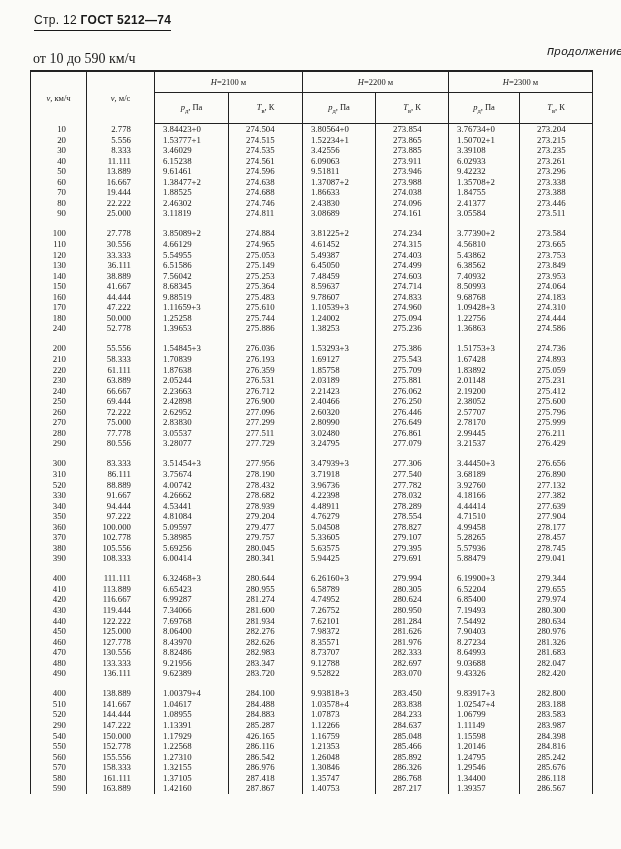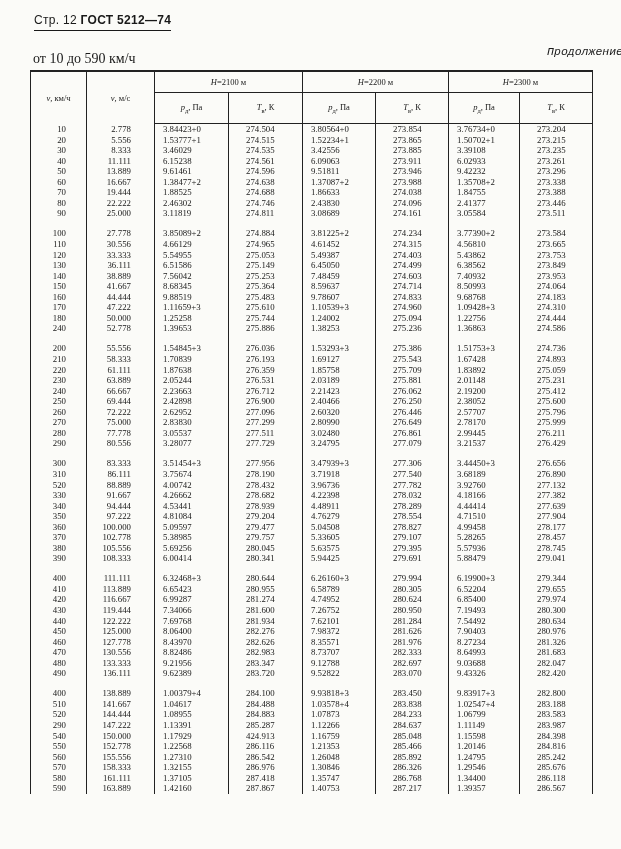--- a/index.html
+++ b/index.html
@@ -677,21 +677,21 @@
           <td class="a-t bl">285.287</td>
           <td class="a-p bl">1.12266</td>
           <td class="a-t bl">284.637</td>
           <td class="a-p bl">1.11149</td>
           <td class="a-t bl">283.987</td>
         </tr>
         <tr>
           <td class="a-kmh">540</td>
           <td class="a-ms bl">150.000</td>
           <td class="a-p bl">1.17929</td>
-          <td class="a-t bl">424.913</td>
+          <td class="a-t bl">426.165</td>
           <td class="a-p bl">1.16759</td>
           <td class="a-t bl">285.048</td>
           <td class="a-p bl">1.15598</td>
           <td class="a-t bl">284.398</td>
         </tr>
         <tr>
           <td class="a-kmh">550</td>
           <td class="a-ms bl">152.778</td>
           <td class="a-p bl">1.22568</td>
           <td class="a-t bl">286.116</td>

